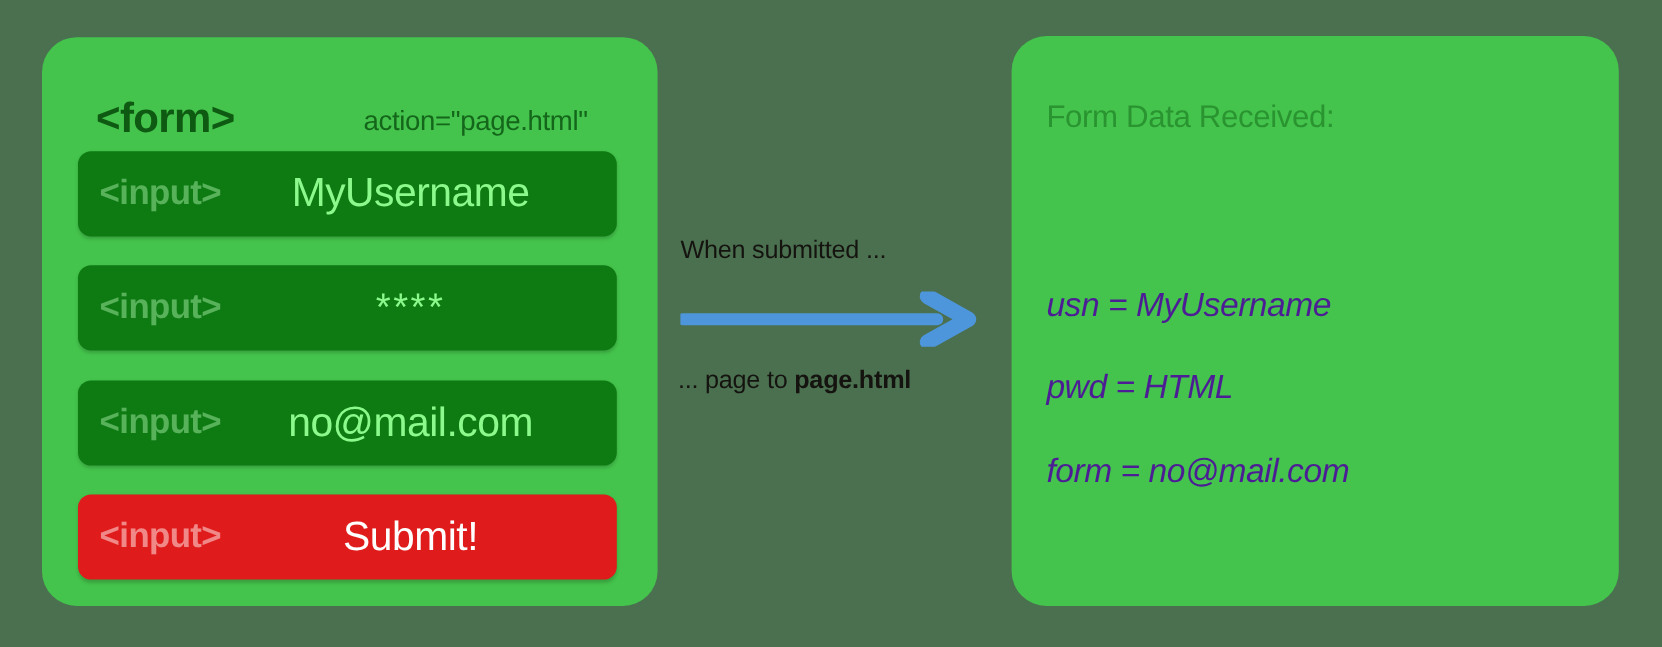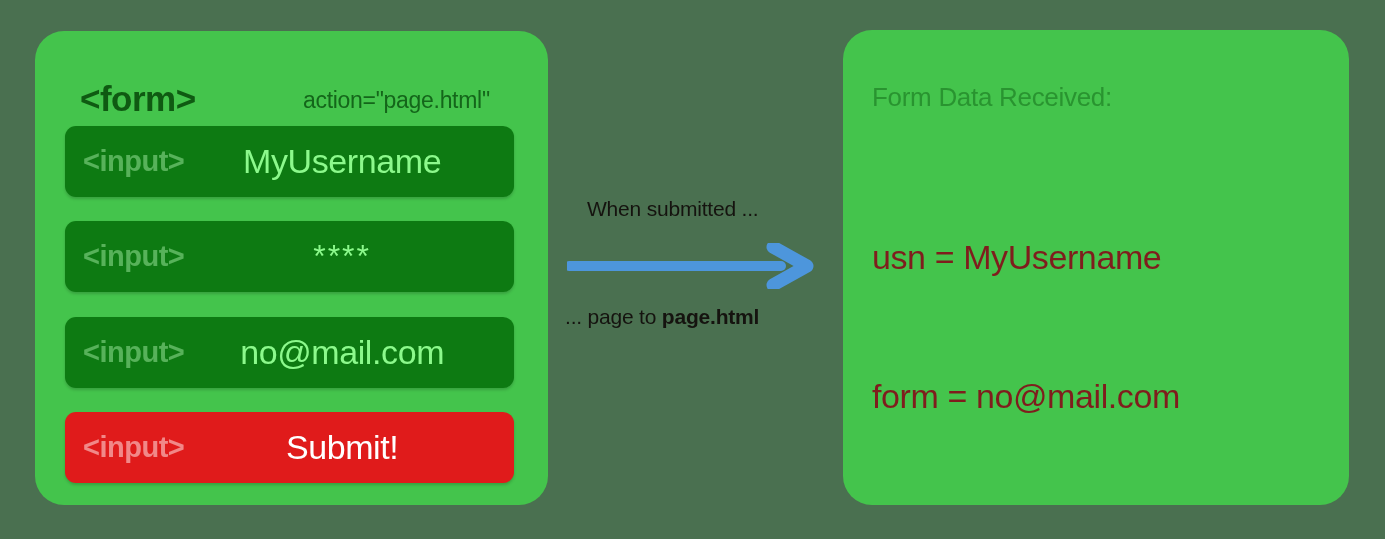--- a/index.html
+++ b/index.html
@@ -116,21 +116,21 @@
     height: 160px;
   }
   .conn-label {
     position: absolute;
     font-size: 21px;
     color: #15130f;
     white-space: nowrap;
     letter-spacing: -0.2px;
   }
   #label-top {
-    left: 32px;
+    left: 12px;
     top: 12px;
   }
   #label-bottom {
     left: 10px;
     top: 120px;
   }
   #label-bottom .strong {
     font-weight: 700;
     margin-top: 12px;
   }
@@ -154,25 +154,26 @@
     left: 29px;
     top: 52px;
     font-size: 26px;
     font-weight: 400;
     color: rgba(20, 110, 25, 0.55);
     letter-spacing: -0.3px;
   }
   .result-line {
     position: absolute;
     left: 29px;
-    font-size: 34px;
-    font-weight: 400;
-    color: #7f1d1d;
+    font-size: 28px;
+    font-weight: 400;
+    color: #4c1d95;
     letter-spacing: -0.4px;
     white-space: nowrap;
+    font-style: italic;
   }
   #result-line-0 { top: 208px; }
   #result-line-1 { top: 277px; }
   #result-line-2 { top: 347px; }
 </style>
 </head>
 <body>
 
 <div class="panel" id="form-panel">
 
@@ -216,15 +217,16 @@
     <span>... page to </span><span class="strong">page.html</span>
   </span>
 
 </div>
 
 <div class="panel" id="result-panel">
 
   <span class="result-title">Form Data Received:</span>
 
   <span class="result-line" id="result-line-0">usn = MyUsername</span>
+  <span class="result-line" id="result-line-1">pwd = HTML</span>
   <span class="result-line" id="result-line-2">form = no@mail.com</span>
 
 </div>
 
 </body></html>

